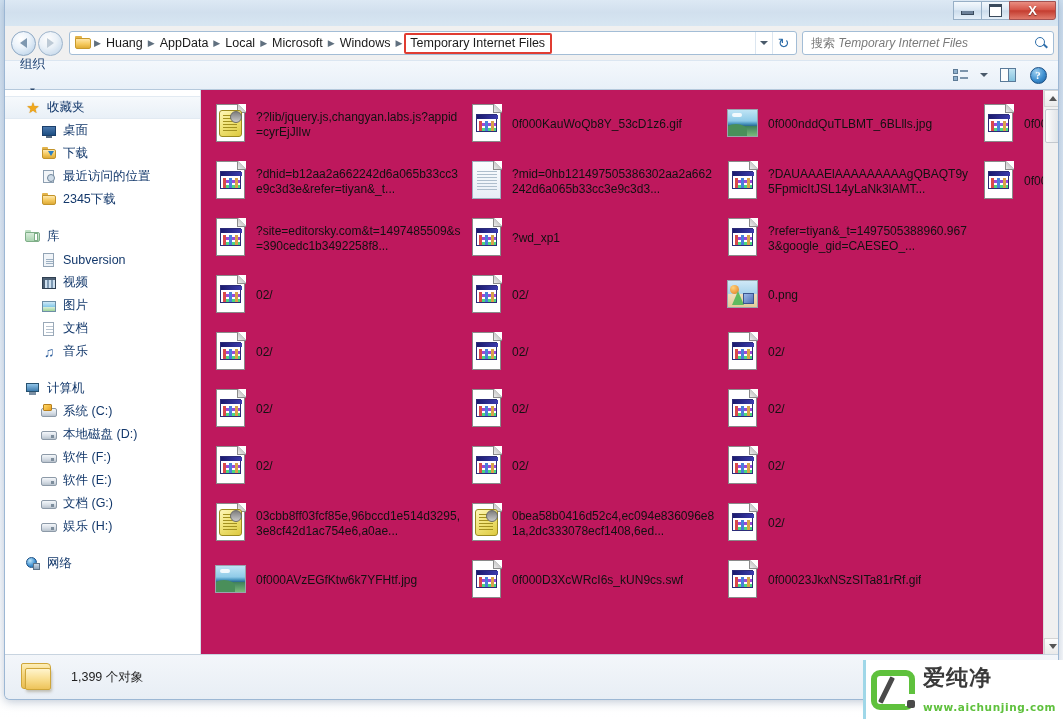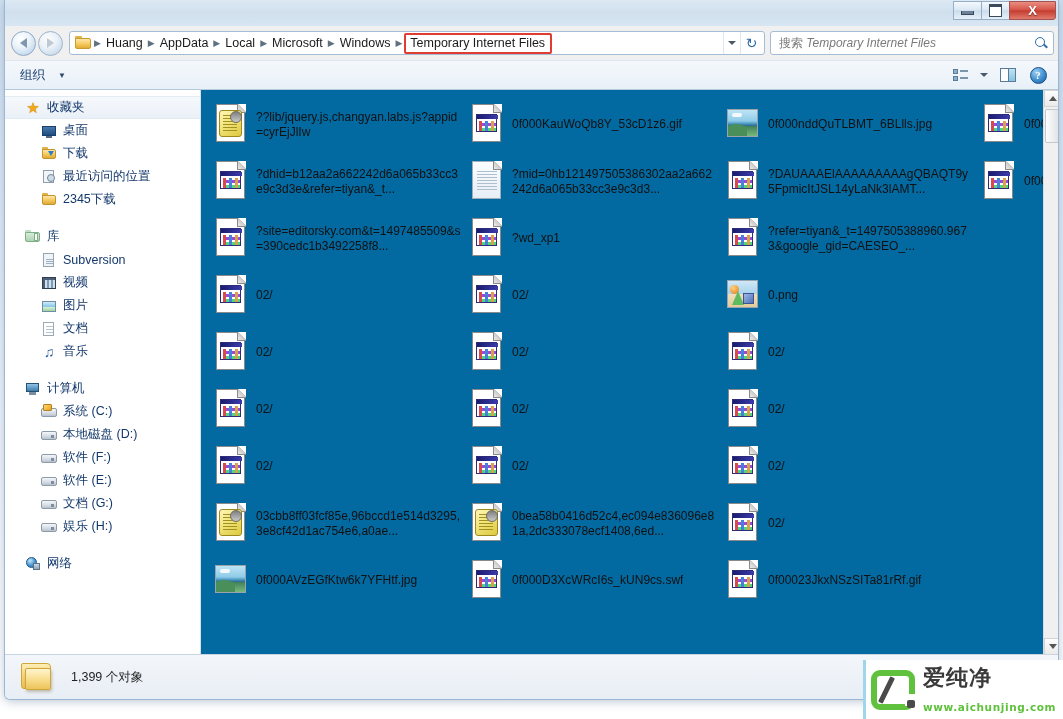--- a/index.html
+++ b/index.html
@@ -155,21 +155,21 @@
     border-right: 4px solid transparent; border-top: 4px solid #4a5a6a;
   }
   .refreshbtn {
     flex: 0 0 auto; width: 22px; height: 22px;
     display: flex; align-items: center; justify-content: center;
     cursor: pointer; color: #2d6ca8; font-size: 14px;
     border-left: 1px solid #dce6f0;
   }
 
   .searchbox {
-    width: 284px; height: 24px; margin-left: 5px;
+    width: 252px; height: 24px; margin-left: 5px;
     background: #ffffff; border: 1px solid #a3bdd6; border-radius: 3px;
     display: flex; align-items: center; padding: 0 4px 0 8px;
     flex: 0 0 auto;
   }
   .search-ph {
     flex: 1 1 auto; font-size: 12px; color: #7a7a7a; font-style: italic;
     white-space: nowrap; overflow: hidden;
   }
   .search-ph .zh { font-style: normal; }
   .search-icon { flex: 0 0 auto; width: 15px; height: 15px; position: relative; cursor: pointer; }
@@ -186,21 +186,21 @@
   .cmdbar {
     position: absolute; left: 0; top: 60px; width: 1055px; height: 30px;
     background: linear-gradient(180deg,#f4f8fc 0%,#e8f0f8 100%);
     border-top: 1px solid #dbe6f1;
     border-bottom: 1px solid #b5c9dc;
     display: flex; align-items: center; padding: 0 8px;
   }
   .cmd-item {
     display: flex; align-items: center; gap: 13px;
     padding: 3px 7px; font-size: 12.5px; color: #13386b;
-    cursor: pointer; border-radius: 3px;
+    cursor: pointer; border-radius: 3px; flex-direction: column;
   }
   .cmd-right { margin-left: auto; display: flex; align-items: center; gap: 2px; }
   .icon-btn {
     width: 28px; height: 22px; display: flex; align-items: center; justify-content: center;
     cursor: pointer; border-radius: 3px;
   }
 
   .viewicon { width: 15px; height: 13px; position: relative; }
   .viewicon i {
     position: absolute; display: block; background: #6e8ca8;
@@ -349,21 +349,21 @@
     position:absolute; left:2px; top:1px; width:11px; height:14px;
     background:#f0f4f8; border:1px solid #93a4b5;
   }
   .ni-svn .pg::after {
     content:""; position:absolute; left:2px; top:4px; width:7px; height:6px;
     background: repeating-linear-gradient(0deg,#9db0c2 0 1px,transparent 1px 2px);
   }
 
   
   .filelist-wrap {
-    flex: 1 1 auto; position: relative; background: #0369a1; overflow: hidden;
+    flex: 1 1 auto; position: relative; background: #be185d; overflow: hidden;
   }
   .filelist {
     position: absolute; left: 0; top: 0; right: 17px; bottom: 0;
     padding: 6px 0 0 8px;
     display: flex; flex-direction: column; flex-wrap: wrap;
     align-content: flex-start;
     overflow: hidden;
   }
   .fileitem {
     width: 256px; height: 57px;

